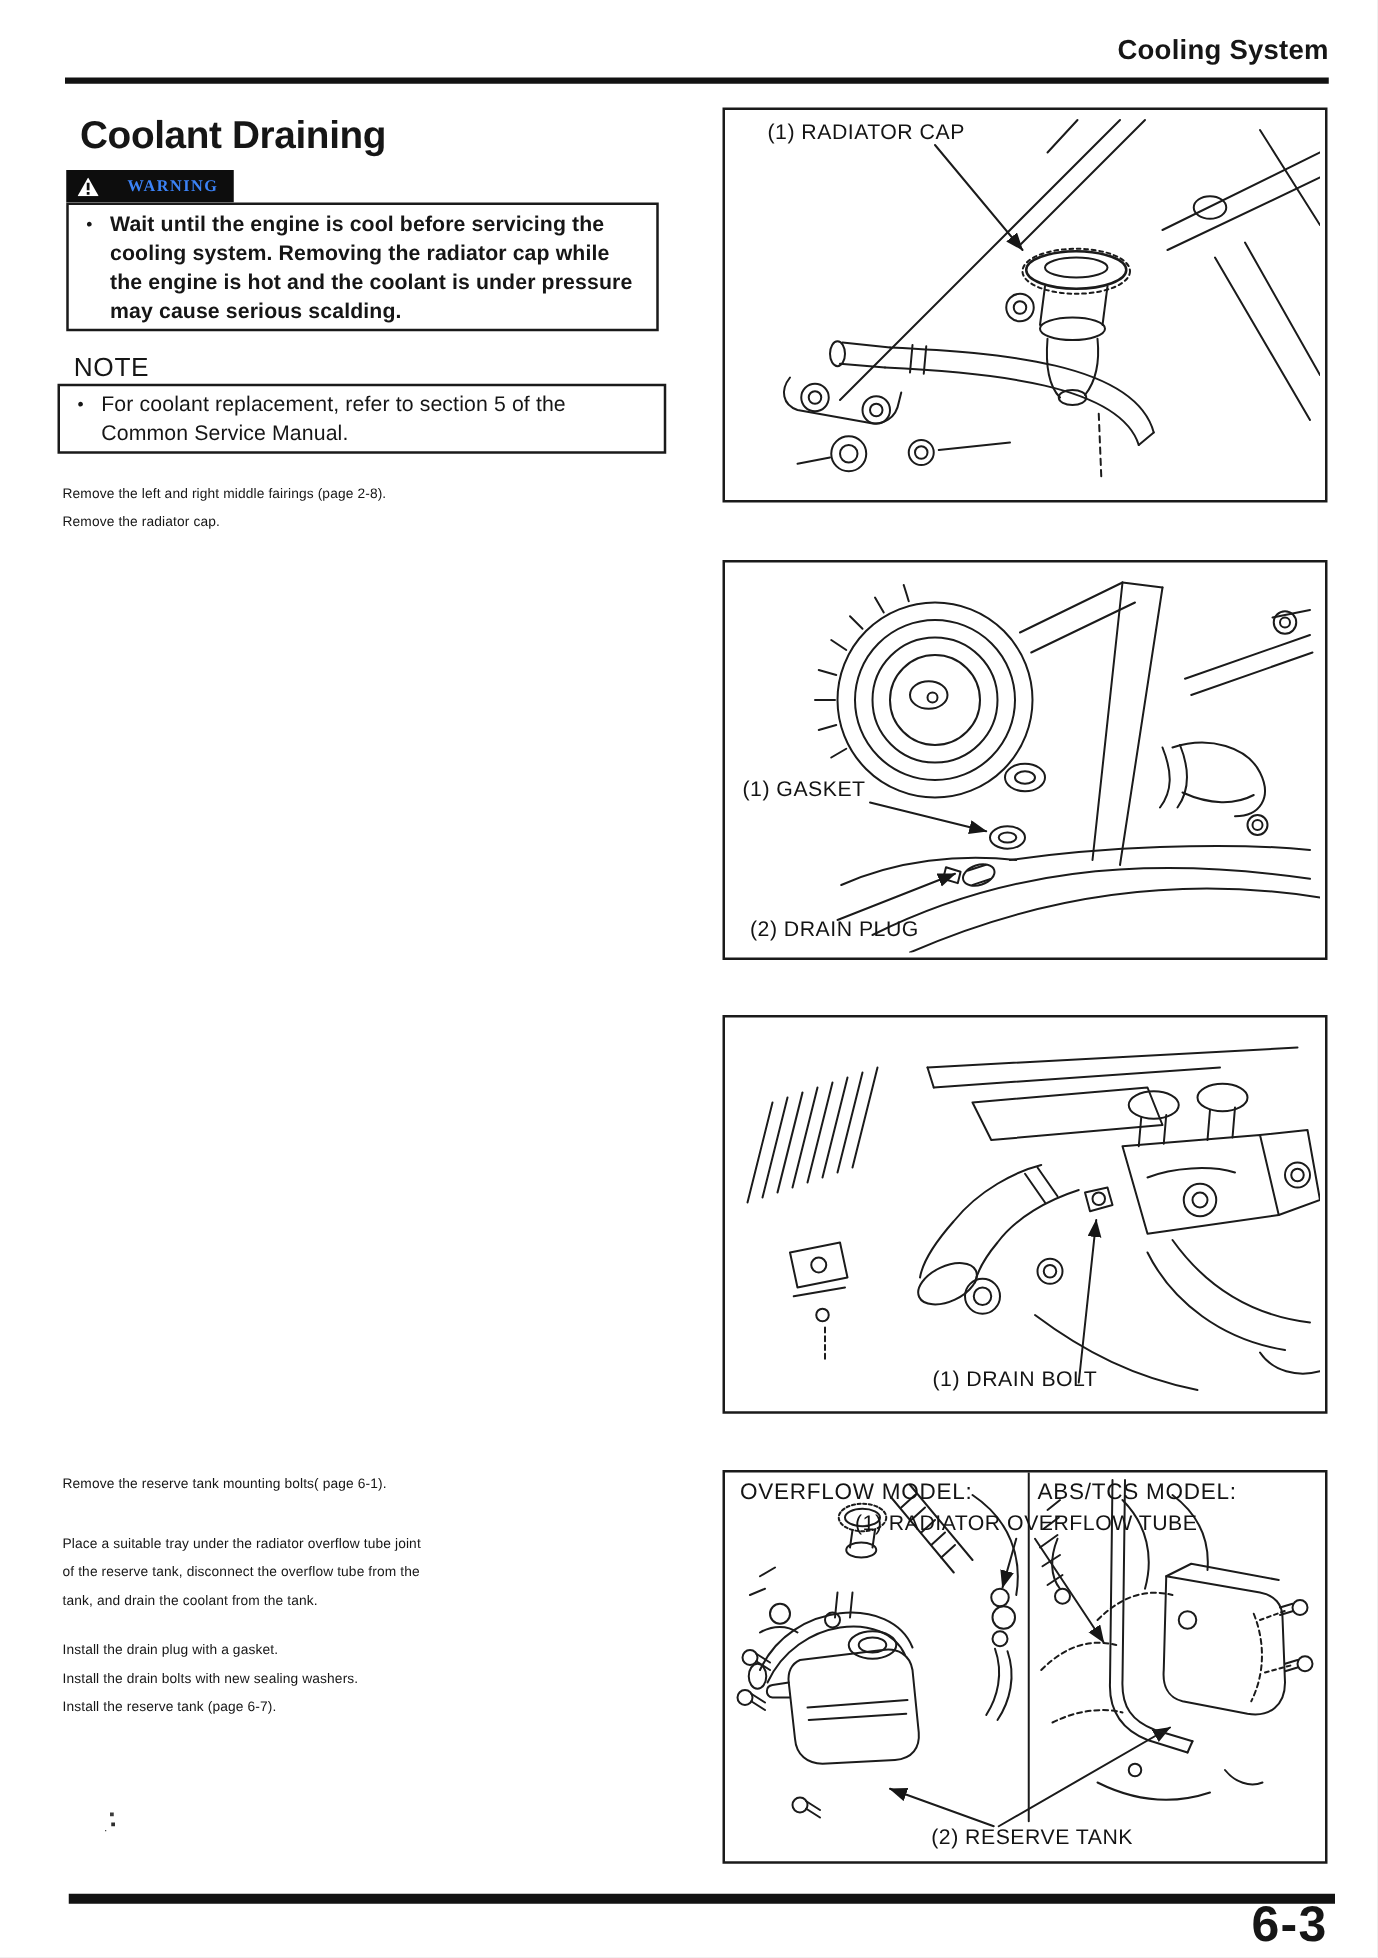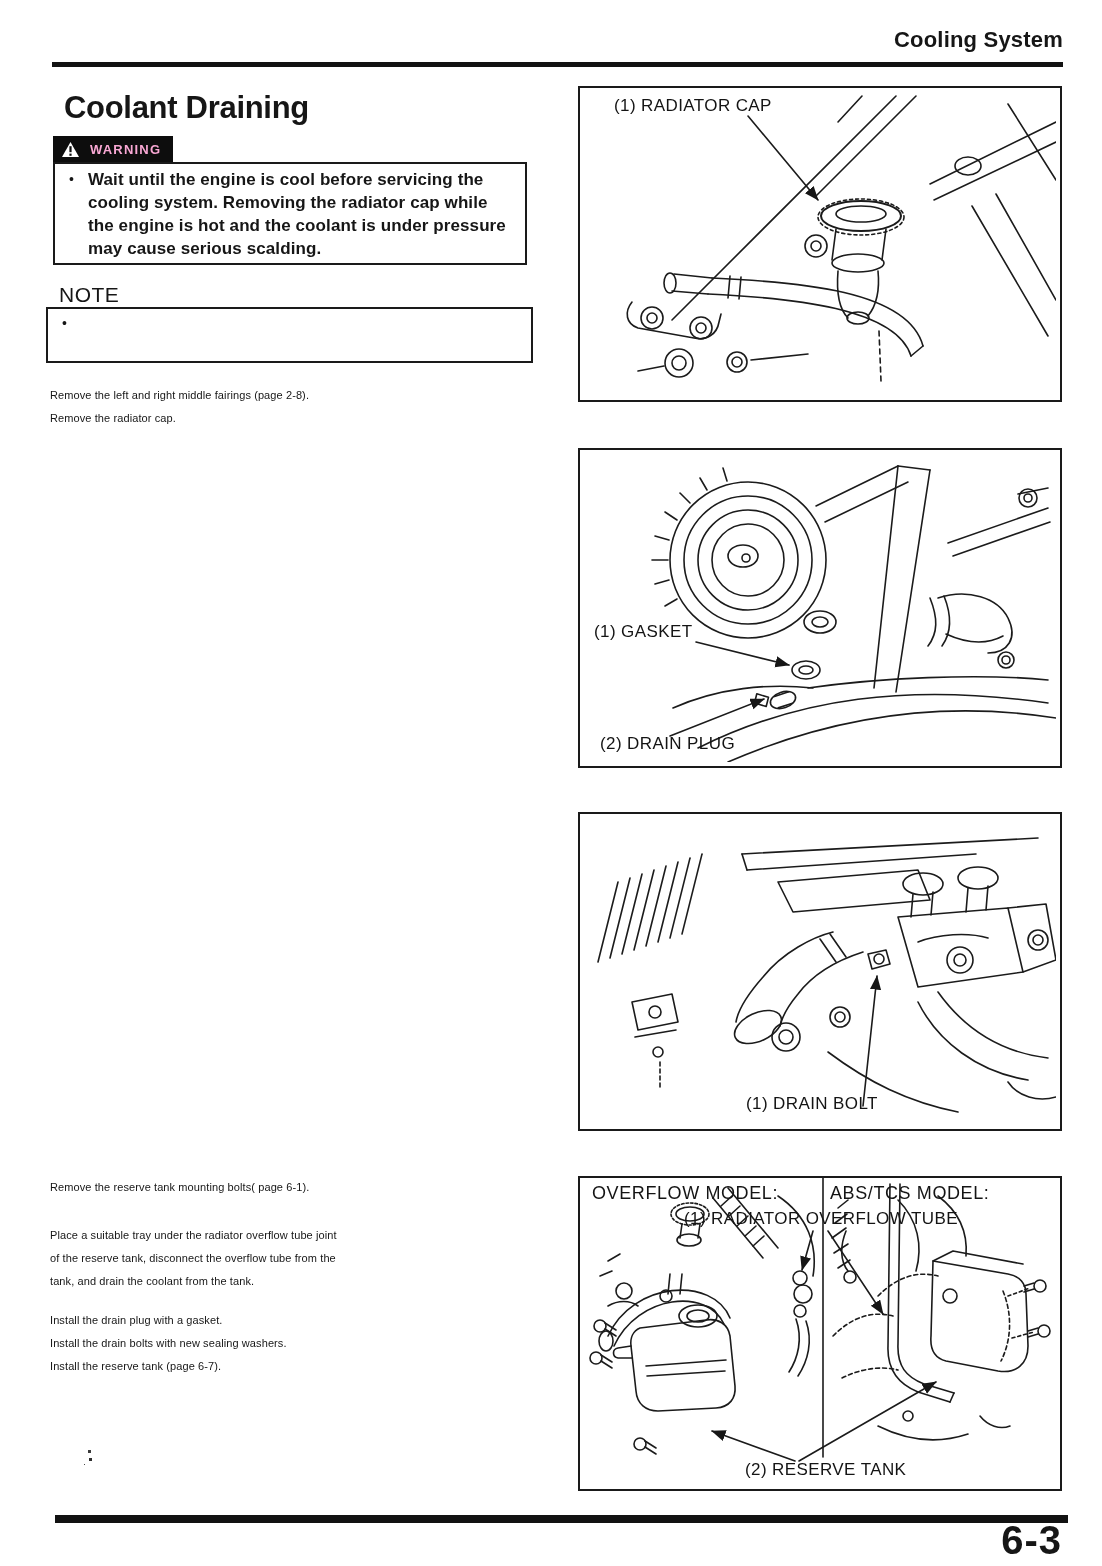--- a/index.html
+++ b/index.html
@@ -15,22 +15,22 @@
     position:absolute; top:27px; right:39px;
     font-size:22px; font-weight:bold; letter-spacing:0.2px;
   }
   .page-title {
     position:absolute; left:48px; top:74px; margin:16px;
     font-size:31px; font-weight:bold; letter-spacing:-0.3px;
   }
 
   .warning-badge {
     position:absolute; left:53px; top:136px; height:26px;
-    background:#0d0d0d; color:#f9a8d4;
-    display:flex; align-items:center; gap:11px; padding:0 12px 0 9px;
+    background:#0d0d0d; color:#3b82f6;
+    display:flex; align-items:center; gap:23px; padding:0 12px 0 9px;font-family:Liberation Serif, serif;
   }
   .warning-badge .badge-label { font-size:13px; font-weight:bold; letter-spacing:1.2px; }
 
   .boxed {
     position:absolute; border:2px solid #1a1a1a; background:#fff;
     display:flex; align-items:flex-start;
   }
   .warning-box { left:53px; top:162px; width:470px; height:95px; padding-top:4px; }
   .warning-box .box-text { font-weight:bold; }
   .note-box { left:46px; top:307px; width:483px; height:49px; padding-top:3px; }
@@ -87,20 +87,22 @@
     <span class="bullet">•</span>
     <div class="box-text">Wait until the engine is cool before servicing the
 cooling system. Removing the radiator cap while
 the engine is hot and the coolant is under pressure
 may cause serious scalding.</div>
   </div>
 
   <div class="note-heading">NOTE</div>
   <div class="boxed note-box">
     <span class="bullet">•</span>
+    <div class="box-text" style="font-weight:normal;">For coolant replacement, refer to section 5 of the
+Common Service Manual.</div>
   </div>
 
   <div class="para" style="top:384px;">Remove the left and right middle fairings (page 2-8).
 Remove the radiator cap.</div>
   <div class="para" style="top:1176px;">Remove the reserve tank mounting bolts( page 6-1).</div>
   <div class="para" style="top:1224px;">Place a suitable tray under the radiator overflow tube joint
 of the reserve tank, disconnect the overflow tube from the
 tank, and drain the coolant from the tank.</div>
   <div class="para" style="top:1309px;">Install the drain plug with a gasket.
 Install the drain bolts with new sealing washers.

